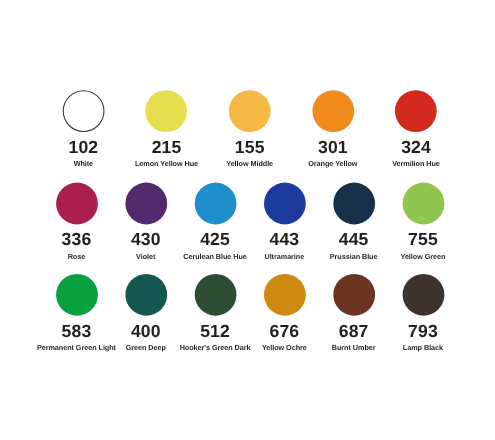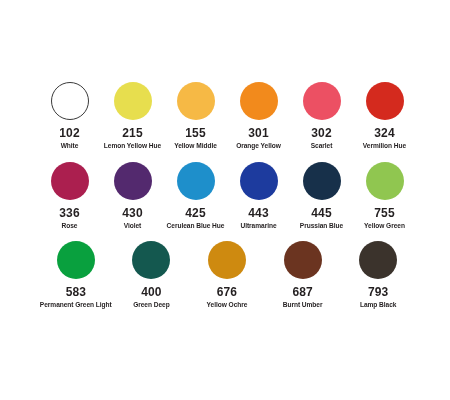--- a/index.html
+++ b/index.html
@@ -46,21 +46,21 @@
     height: 38px;
     border-radius: 50%;
     background: #ffffff;
     box-sizing: border-box;
   }
   .swatch-dot.outlined {
     border: 1px solid #3a3a3a;
   }
   .swatch-code {
     margin-top: 7px;
-    font-size: 12px;
+    font-size: 16px;
     font-weight: bold;
     color: #231f20;
     letter-spacing: 0.1px;
     line-height: 1;
     white-space: nowrap;
   }
   .swatch-label {
     margin-top: 4px;
     font-size: 6.6px;
     font-weight: bold;
@@ -88,25 +88,20 @@
         </div>
         <div class="swatch-cell">
           <div class="swatch-dot" style="background: rgb(246, 185, 69);"></div>
           <div class="swatch-code">155</div>
           <div class="swatch-label">Yellow Middle</div>
         </div>
         <div class="swatch-cell">
           <div class="swatch-dot" style="background: rgb(242, 138, 28);"></div>
           <div class="swatch-code">301</div>
           <div class="swatch-label">Orange Yellow</div>
-        </div>
-        <div class="swatch-cell">
-          <div class="swatch-dot" style="background: rgb(236, 80, 99);"></div>
-          <div class="swatch-code">302</div>
-          <div class="swatch-label">Scarlet</div>
         </div>
         <div class="swatch-cell">
           <div class="swatch-dot" style="background: rgb(212, 42, 30);"></div>
           <div class="swatch-code">324</div>
           <div class="swatch-label">Vermilion Hue</div>
         </div>
       </div>
       <div class="swatch-row">
         <div class="swatch-cell">
           <div class="swatch-dot" style="background: rgb(171, 31, 79);"></div>
@@ -144,20 +139,25 @@
           <div class="swatch-dot" style="background: rgb(9, 160, 62);"></div>
           <div class="swatch-code">583</div>
           <div class="swatch-label">Permanent Green Light</div>
         </div>
         <div class="swatch-cell">
           <div class="swatch-dot" style="background: rgb(20, 88, 79);"></div>
           <div class="swatch-code">400</div>
           <div class="swatch-label">Green Deep</div>
         </div>
         <div class="swatch-cell">
+          <div class="swatch-dot" style="background: rgb(44, 76, 51);"></div>
+          <div class="swatch-code">512</div>
+          <div class="swatch-label">Hooker's Green Dark</div>
+        </div>
+        <div class="swatch-cell">
           <div class="swatch-dot" style="background: rgb(206, 138, 16);"></div>
           <div class="swatch-code">676</div>
           <div class="swatch-label">Yellow Ochre</div>
         </div>
         <div class="swatch-cell">
           <div class="swatch-dot" style="background: rgb(107, 52, 32);"></div>
           <div class="swatch-code">687</div>
           <div class="swatch-label">Burnt Umber</div>
         </div>
         <div class="swatch-cell">

